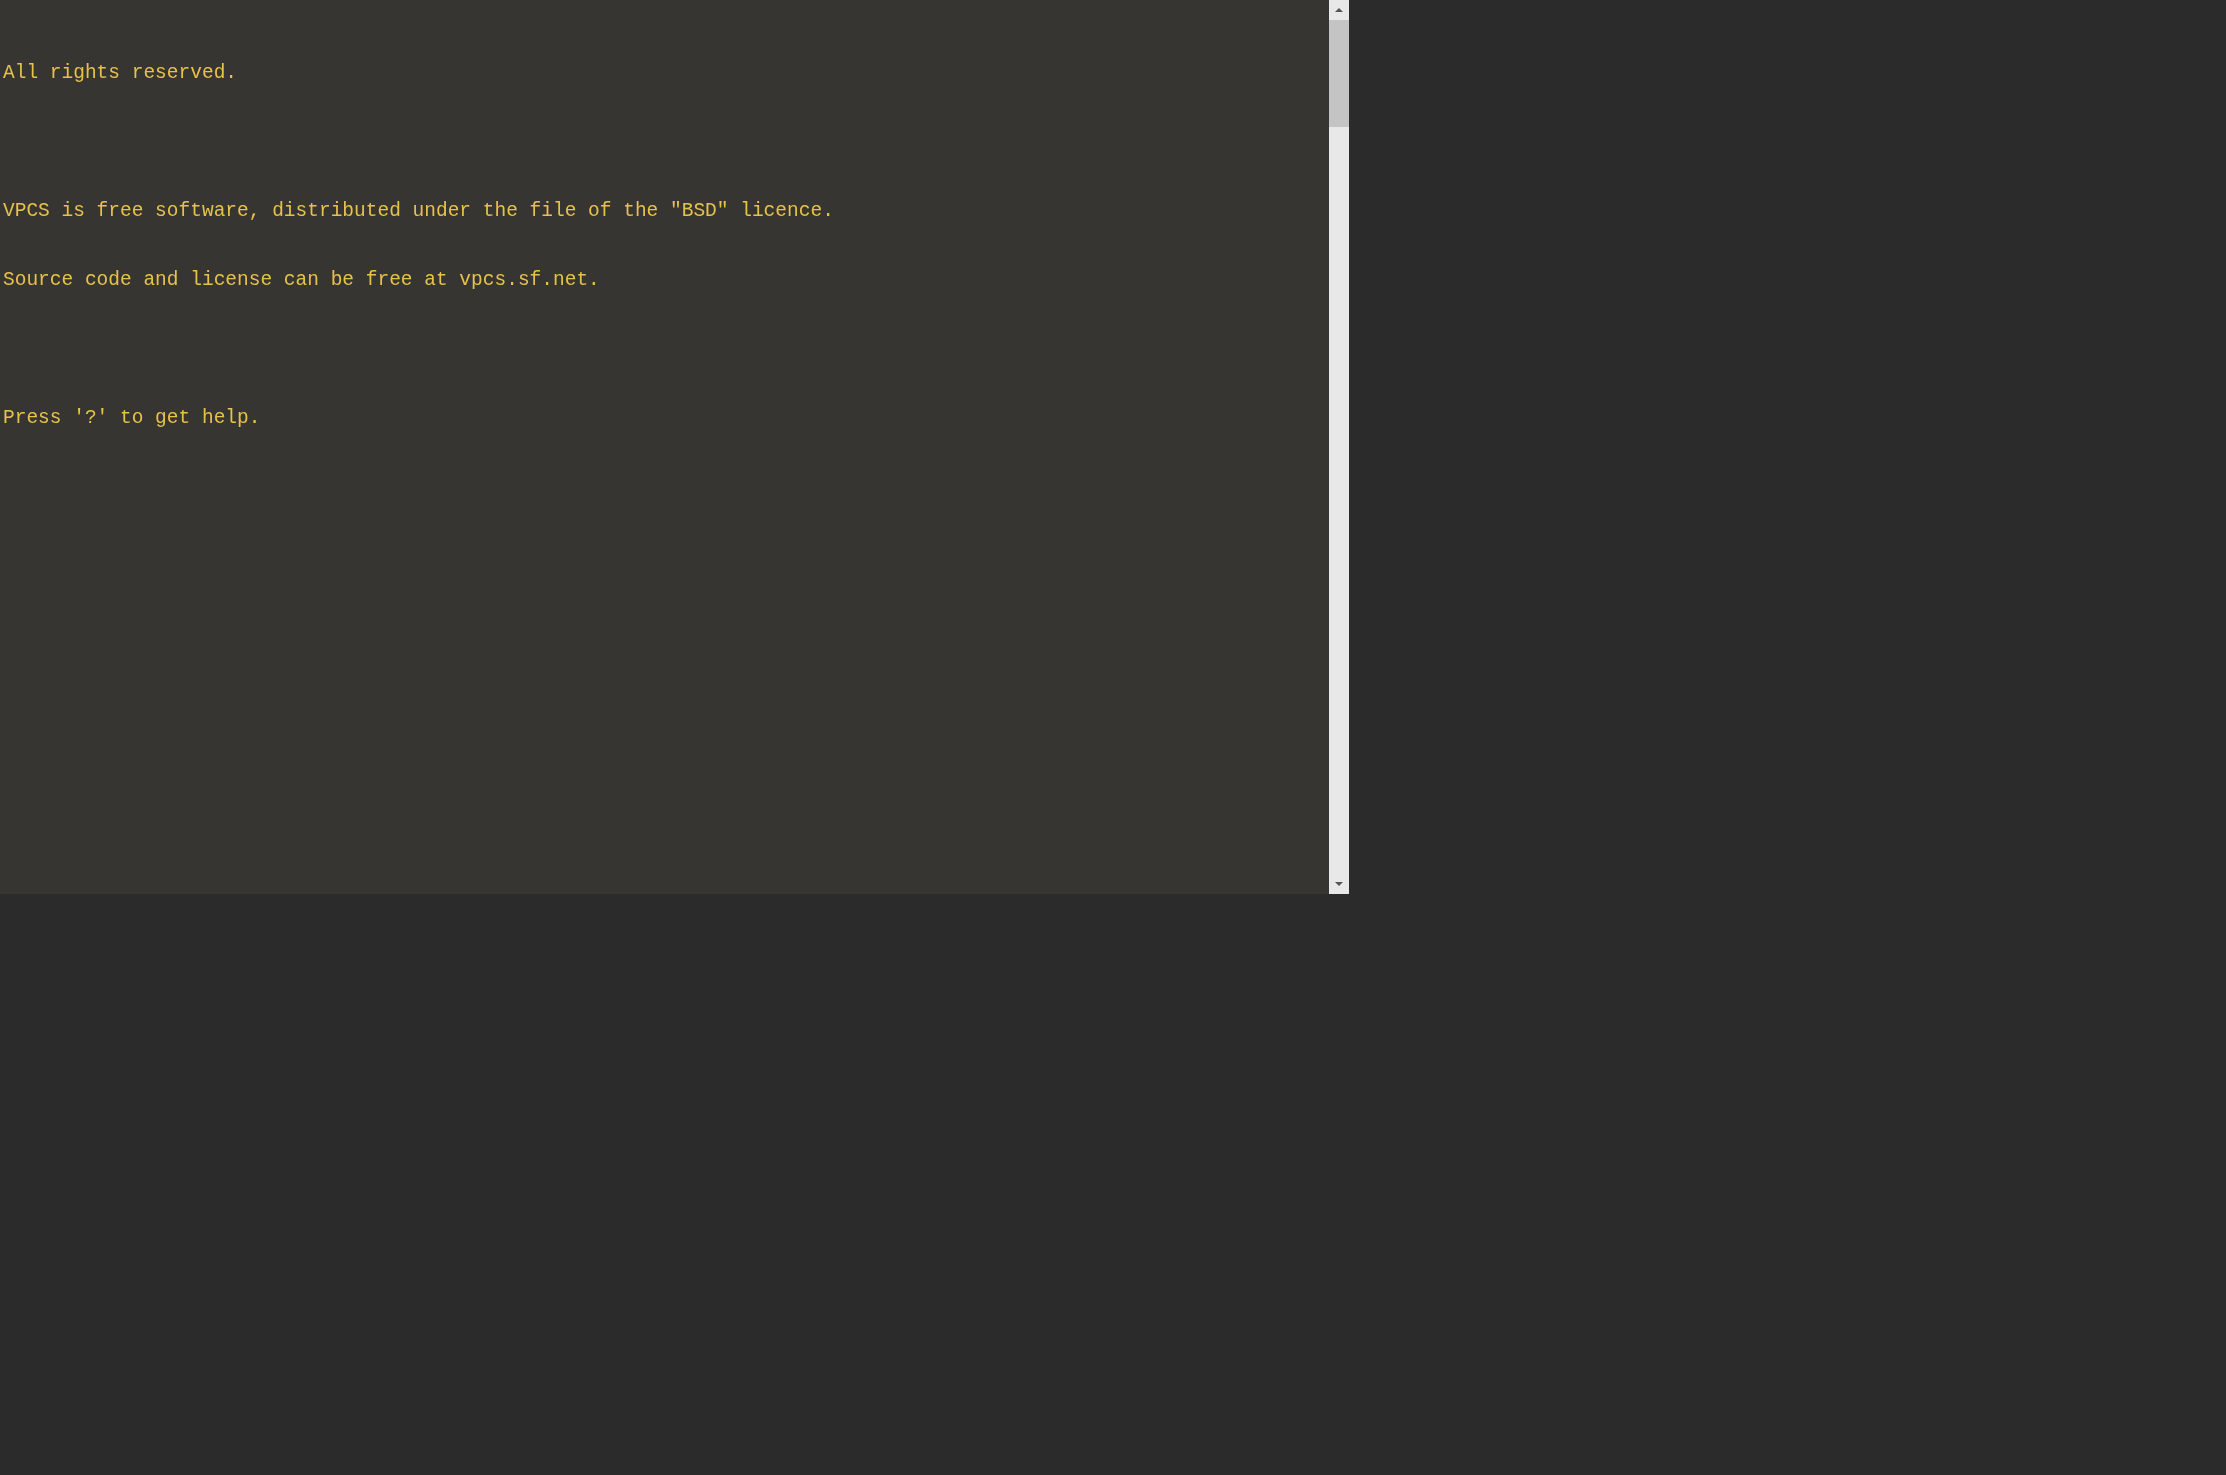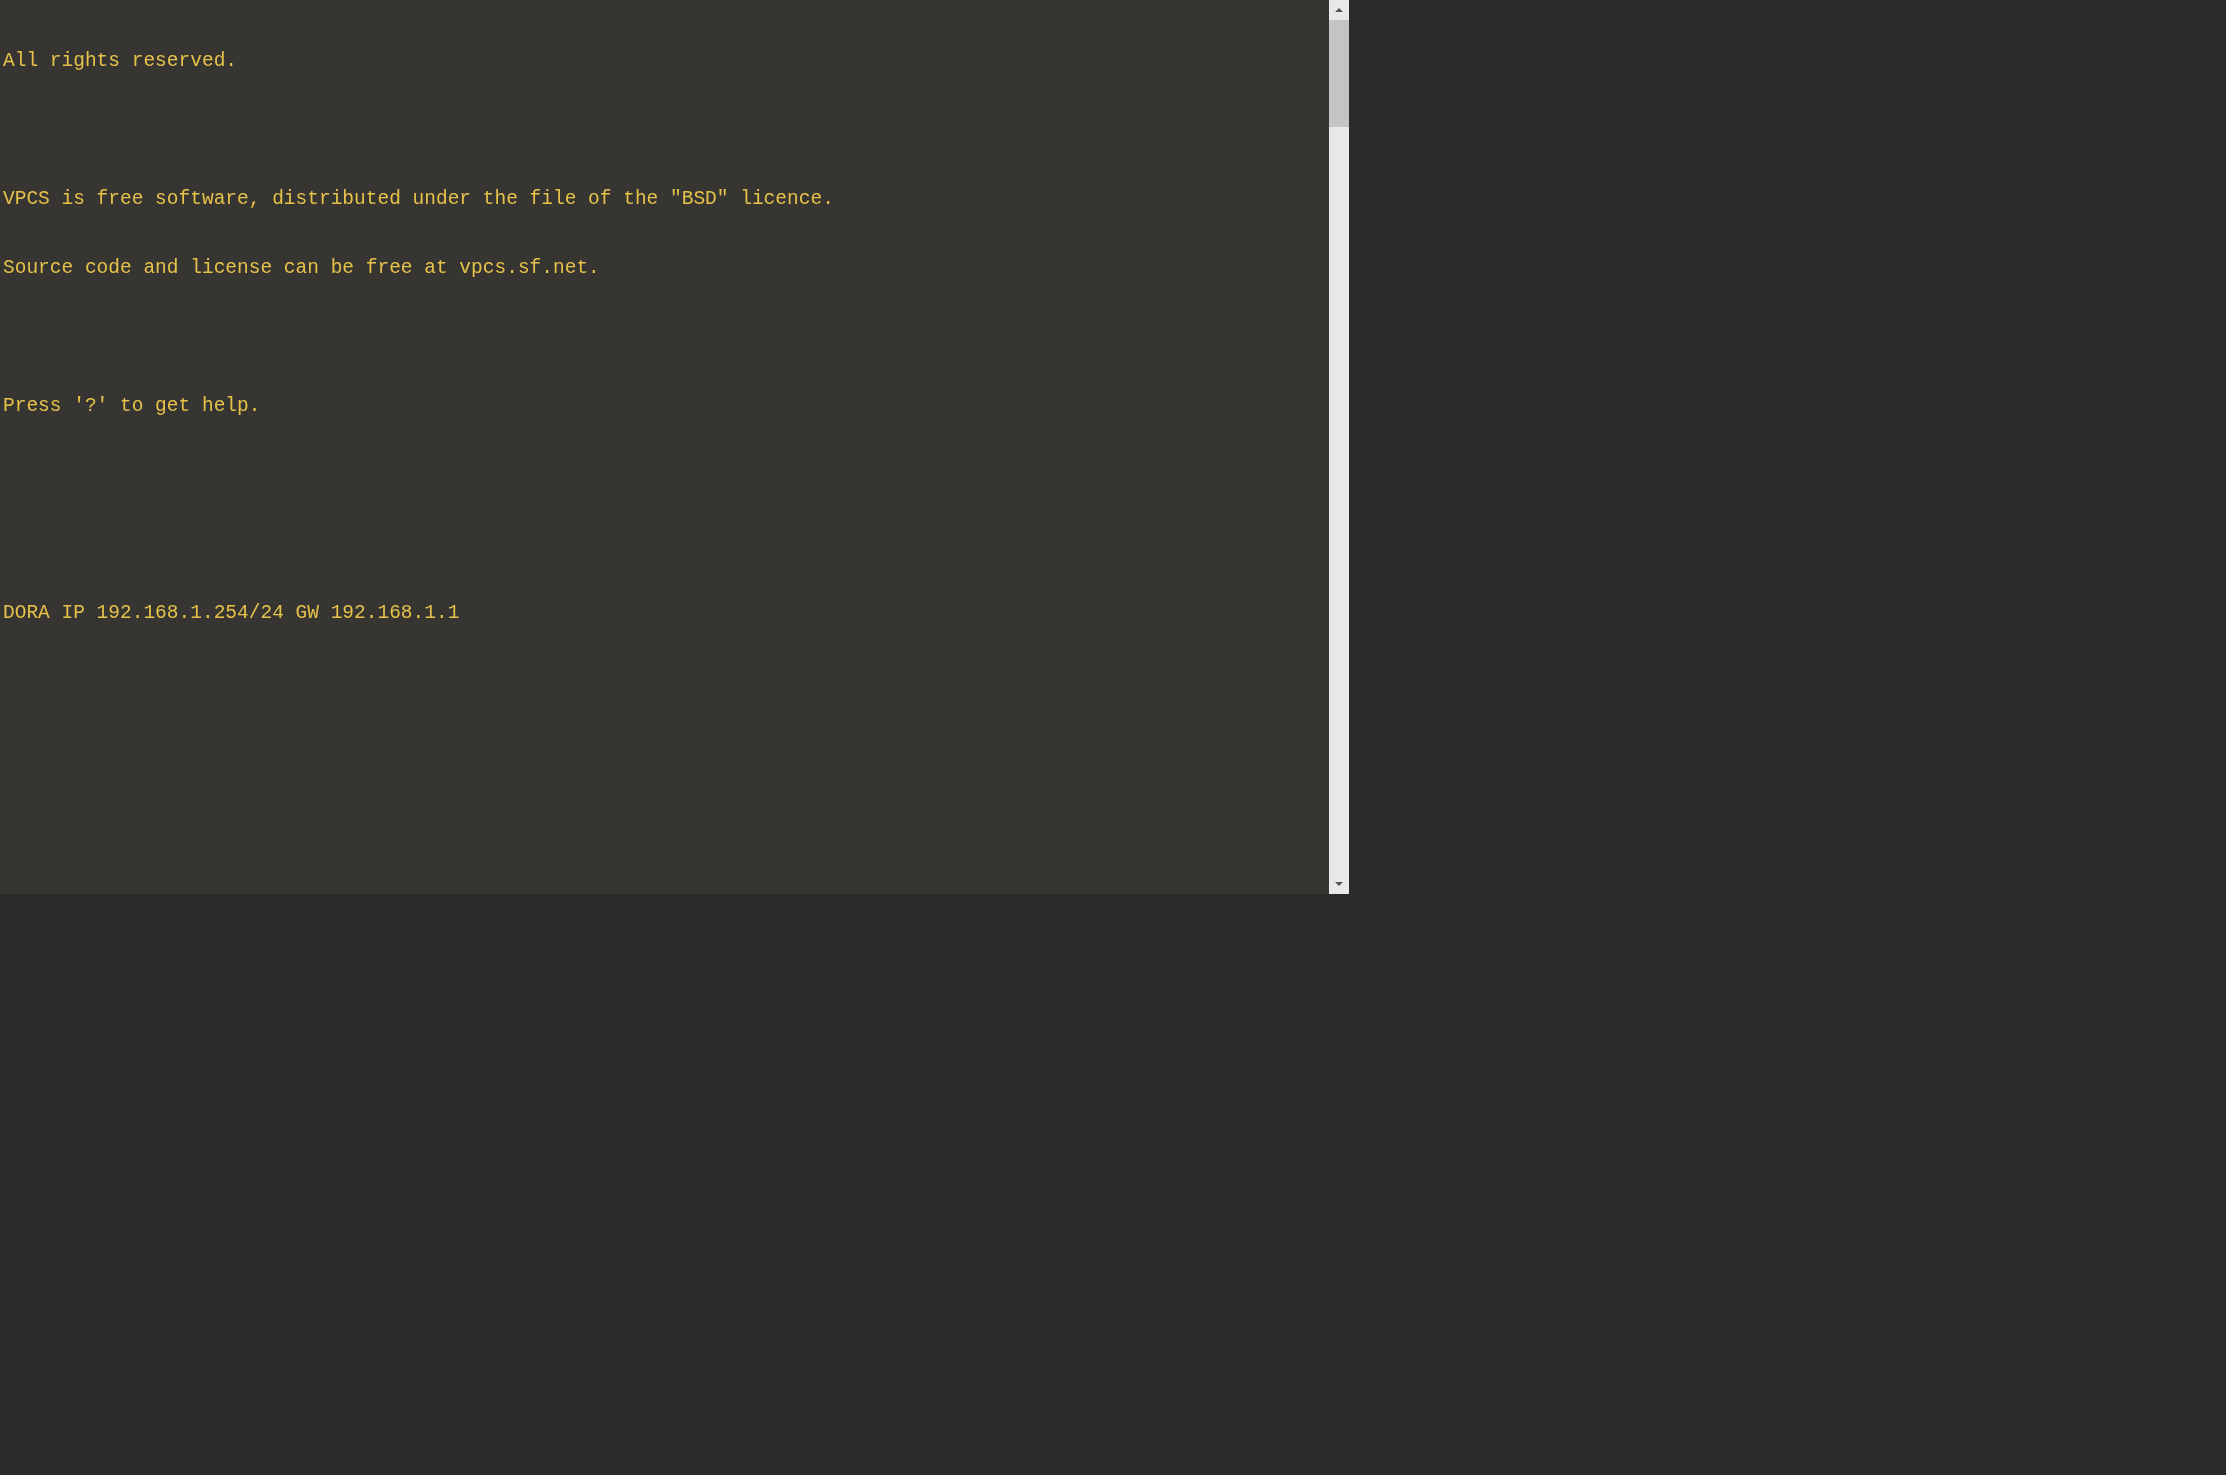--- a/index.html
+++ b/index.html
@@ -17,21 +17,21 @@
       height: 894px;
       position: relative;
     }
     .terminal-viewport {
       position: absolute;
       top: 0;
       left: 0;
       width: 1484px;
       height: 894px;
       background: #363531;
-      padding: 4px 3px;
+      padding: 16px 3px;
       overflow: hidden;
     }
     .terminal-content {
       color: #e6c24a;
       white-space: pre;
     }
     .line {
       display: block;
       height: 23px;
     }
@@ -79,21 +79,20 @@
 <div class="terminal-viewport">
   <div class="terminal-content">
     <span class="line">All rights reserved.</span>
     <span class="line"></span>
     <span class="line">VPCS is free software, distributed under the file of the "BSD" licence.</span>
     <span class="line">Source code and license can be free at vpcs.sf.net.</span>
     <span class="line"></span>
     <span class="line">Press '?' to get help.</span>
     <span class="line"></span>
     <span class="line"></span>
-    <span class="line">DORA IP 192.168.1.254/24 GW 192.168.1.1</span>
     <span class="line"></span>
     <span class="line"></span>
 
     
     
     
     
     
     
     

